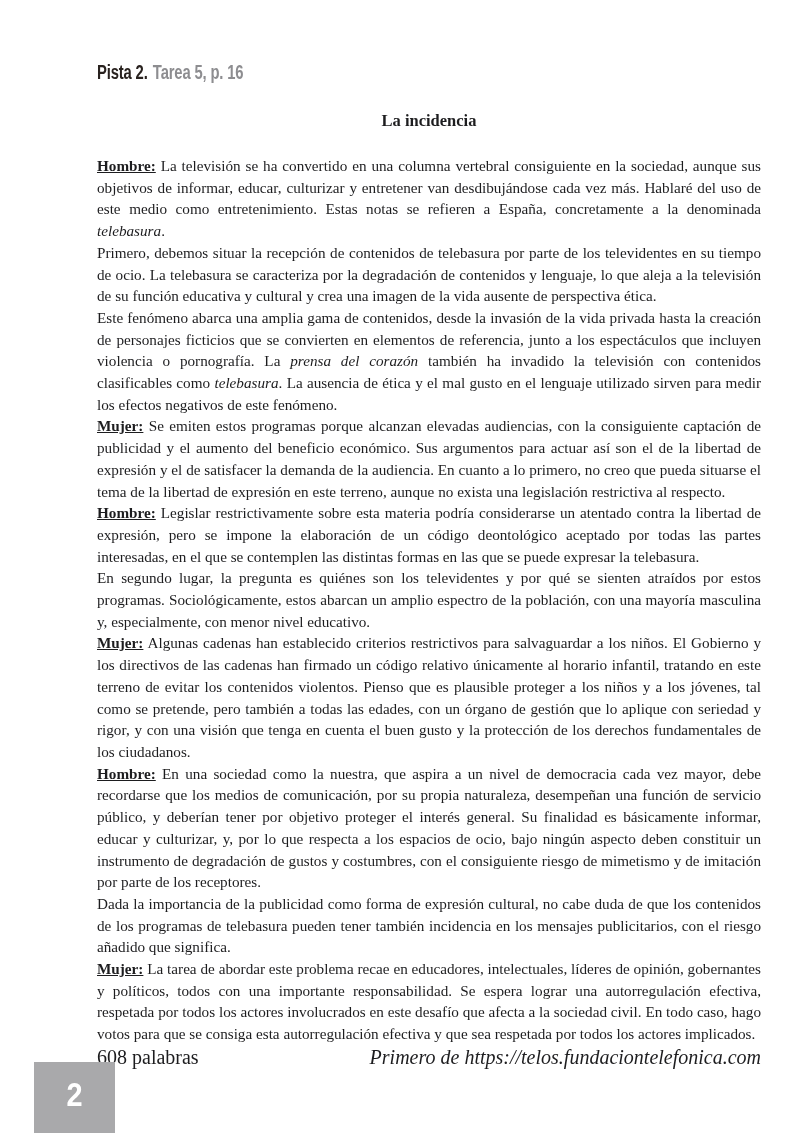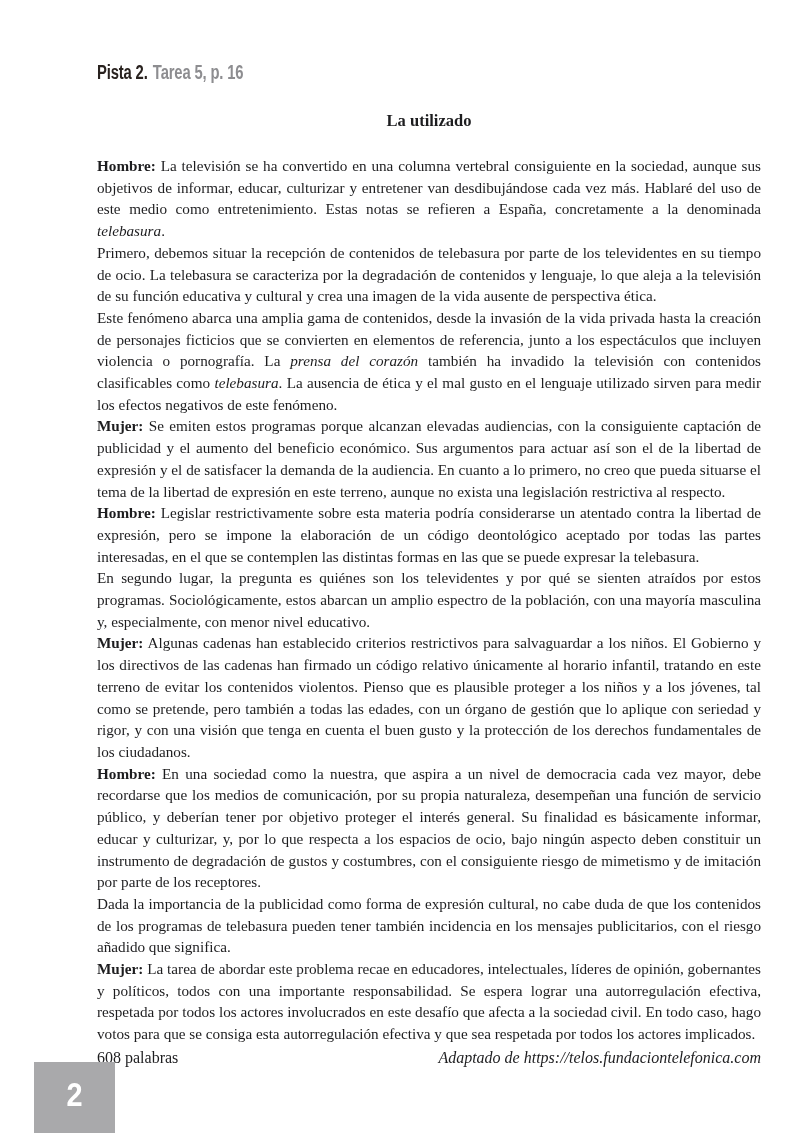--- a/index.html
+++ b/index.html
@@ -48,29 +48,29 @@
     font-size: 16.5px;
     font-weight: 700;
     line-height: 21px;
   }
   .transcript p {
     margin: 0;
     font-size: 15.2px;
     line-height: 21.7px;
     text-align: justify;
   }
-  .transcript b { font-weight: 700; }
+  .transcript b { font-weight: 700; text-decoration: underline; }
   .transcript i { }
 
   .footer-line {
     margin-top: 2px;
     display: flex;
     justify-content: space-between;
     align-items: flex-end;
-    font-size: 16px;
+    font-size: 20px;
     line-height: 21.7px;
   }
   .source-attribution { font-style: italic; }
 
   .page-number-box {
     position: absolute;
     left: 0;
     bottom: 0;
     width: 81px;
     height: 71px;
@@ -90,36 +90,36 @@
 </head>
 <body>
 
 <div class="page">
 
   <div class="track-header">
     <span class="track-label">Pista 2.</span><span class="task-label">Tarea 5, p. 16</span>
   </div>
 
   <div class="content">
-    <h1 class="doc-title">La utilizado</h1>
+    <h1 class="doc-title">La incidencia</h1>
     <div class="transcript" id="transcript">
         <p><b>Hombre:</b> <span>La televisión se ha convertido en una columna vertebral consiguiente en la sociedad, aunque sus objetivos de informar, educar, culturizar y entretener van desdibujándose cada vez más. Hablaré del uso de este medio como entretenimiento. Estas notas se refieren a España, concretamente a la denominada </span><i>telebasura</i><span>.</span></p>
         <p><span>Primero, debemos situar la recepción de contenidos de telebasura por parte de los televidentes en su tiempo de ocio. La telebasura se caracteriza por la degradación de contenidos y lenguaje, lo que aleja a la televisión de su función educativa y cultural y crea una imagen de la vida ausente de perspectiva ética.</span></p>
         <p><span>Este fenómeno abarca una amplia gama de contenidos, desde la invasión de la vida privada hasta la creación de personajes ficticios que se convierten en elementos de referencia, junto a los espectáculos que incluyen violencia o pornografía. La </span><i>prensa del corazón</i><span> también ha invadido la televisión con contenidos clasificables como </span><i>telebasura</i><span>. La ausencia de ética y el mal gusto en el lenguaje utilizado sirven para medir los efectos negativos de este fenómeno.</span></p>
         <p><b>Mujer:</b> <span>Se emiten estos programas porque alcanzan elevadas audiencias, con la consiguiente captación de publicidad y el aumento del beneficio económico. Sus argumentos para actuar así son el de la libertad de expresión y el de satisfacer la demanda de la audiencia. En cuanto a lo primero, no creo que pueda situarse el tema de la libertad de expresión en este terreno, aunque no exista una legislación restrictiva al respecto.</span></p>
         <p><b>Hombre:</b> <span>Legislar restrictivamente sobre esta materia podría considerarse un atentado contra la libertad de expresión, pero se impone la elaboración de un código deontológico aceptado por todas las partes interesadas, en el que se contemplen las distintas formas en las que se puede expresar la telebasura.</span></p>
         <p><span>En segundo lugar, la pregunta es quiénes son los televidentes y por qué se sienten atraídos por estos programas. Sociológicamente, estos abarcan un amplio espectro de la población, con una mayoría masculina y, especialmente, con menor nivel educativo.</span></p>
         <p><b>Mujer:</b> <span>Algunas cadenas han establecido criterios restrictivos para salvaguardar a los niños. El Gobierno y los directivos de las cadenas han firmado un código relativo únicamente al horario infantil, tratando en este terreno de evitar los contenidos violentos. Pienso que es plausible proteger a los niños y a los jóvenes, tal como se pretende, pero también a todas las edades, con un órgano de gestión que lo aplique con seriedad y rigor, y con una visión que tenga en cuenta el buen gusto y la protección de los derechos fundamentales de los ciudadanos.</span></p>
         <p><b>Hombre:</b> <span>En una sociedad como la nuestra, que aspira a un nivel de democracia cada vez mayor, debe recordarse que los medios de comunicación, por su propia naturaleza, desempeñan una función de servicio público, y deberían tener por objetivo proteger el interés general. Su finalidad es básicamente informar, educar y culturizar, y, por lo que respecta a los espacios de ocio, bajo ningún aspecto deben constituir un instrumento de degradación de gustos y costumbres, con el consiguiente riesgo de mimetismo y de imitación por parte de los receptores.</span></p>
         <p><span>Dada la importancia de la publicidad como forma de expresión cultural, no cabe duda de que los contenidos de los programas de telebasura pueden tener también incidencia en los mensajes publicitarios, con el riesgo añadido que significa.</span></p>
         <p><b>Mujer:</b> <span>La tarea de abordar este problema recae en educadores, intelectuales, líderes de opinión, gobernantes y políticos, todos con una importante responsabilidad. Se espera lograr una autorregulación efectiva, respetada por todos los actores involucrados en este desafío que afecta a la sociedad civil. En todo caso, hago votos para que se consiga esta autorregulación efectiva y que sea respetada por todos los actores implicados.</span></p>
       </div>
     <div class="footer-line">
       <span class="word-count">608 palabras</span>
-      <span class="source-attribution">Adaptado de https://telos.fundaciontelefonica.com</span>
+      <span class="source-attribution">Primero de https://telos.fundaciontelefonica.com</span>
     </div>
   </div>
 
   <div class="page-number-box">
     <span class="page-number">2</span>
   </div>
 
 </div>
 
 </body></html>

